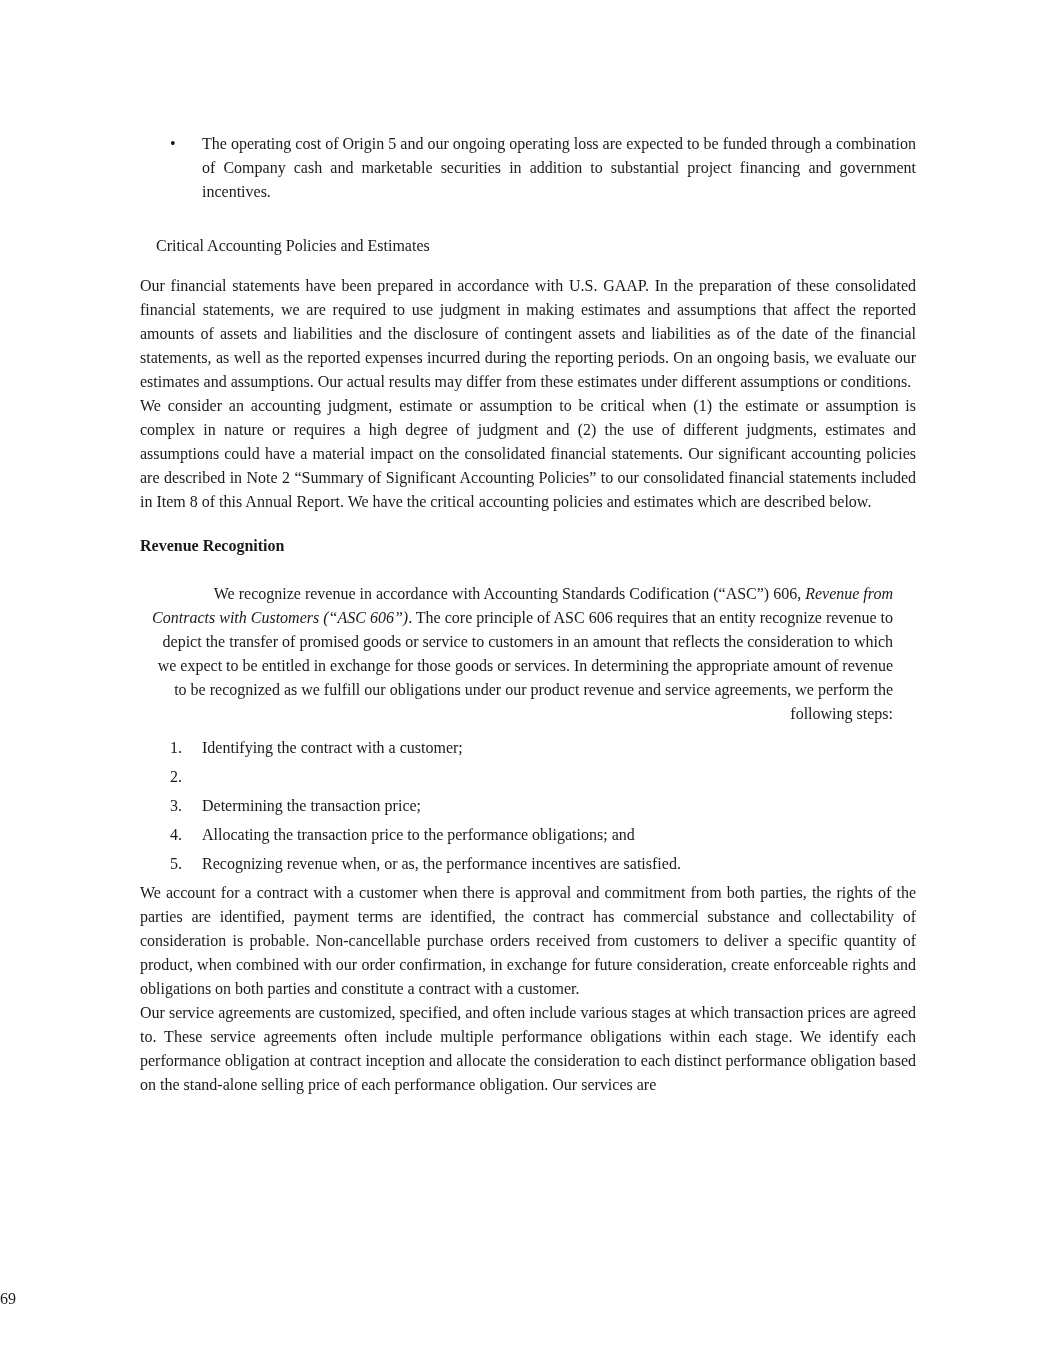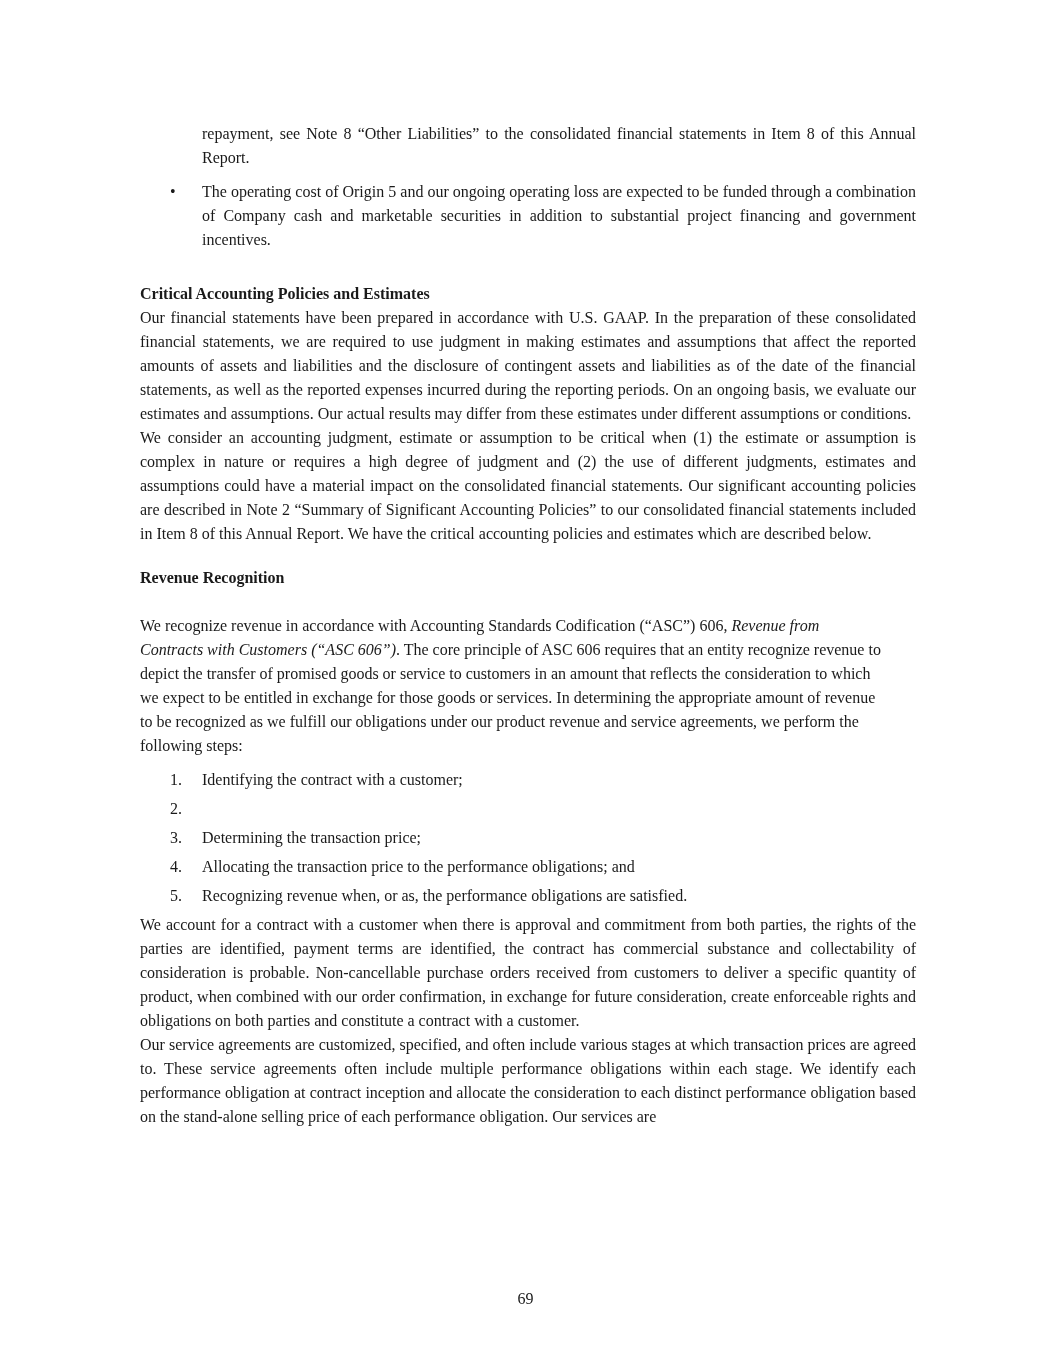--- a/index.html
+++ b/index.html
@@ -6,57 +6,54 @@
   body {
     width: 1055px; height: 1365px; position: relative; overflow: hidden;
     font-family: "Liberation Serif", serif; color: #1a1a1a;
     font-size: 16px; line-height: 24px;
   }
   .page { position: absolute; left: 140px; top: 122px; width: 776px; }
   .j { text-align: justify; margin: 0; }
   .indent-block { position: relative; padding-left: 62px; }
   .bullet-row { position: relative; padding-left: 62px; margin-top: 10px; }
   .bullet { position: absolute; left: 30px; top: 0; }
-  h3.section { font-weight: bold; font-size: 16px; margin: 0; }
+  h3.section { font-weight: normal; font-size: 16px; margin: 16px; }
   h4.sub { font-weight: bold; font-size: 16px; margin: 0; }
   .para { }
   ol.steps { list-style: none; margin: 0; padding: 0; }
   ol.steps li { position: relative; padding-left: 62px; height: 24px; margin-bottom: 5px; }
   ol.steps li .num { position: absolute; left: 30px; }
-  .left { text-align: left; margin: 0; }
-  .page-num { position: absolute; top: 1287px; left: 0; width: 1051px; text-align: center; }
+  .left { text-align: right; margin: 8px; }
+  .page-num { position: absolute; top: 1287px; left: 0; width: 1051px; text-align: left; }
 </style>
 </head>
 <body>
 
 <div class="page">
 
-  <div class="indent-block">
-    <p class="j">repayment, see Note 8 “Other Liabilities” to the consolidated financial statements in Item 8 of this Annual Report.</p>
-  </div>
 
   <div class="bullet-row">
     <span class="bullet">•</span>
     <p class="j">The operating cost of Origin 5 and our ongoing operating loss are expected to be funded through a combination of Company cash and marketable securities in addition to substantial project financing and government incentives.</p>
   </div>
 
   <h3 class="section" style="margin-top:30px;">Critical Accounting Policies and Estimates</h3>
 
   <p class="j para">Our financial statements have been prepared in accordance with U.S. GAAP. In the preparation of these consolidated financial statements, we are required to use judgment in making estimates and assumptions that affect the reported amounts of assets and liabilities and the disclosure of contingent assets and liabilities as of the date of the financial statements, as well as the reported expenses incurred during the reporting periods. On an ongoing basis, we evaluate our estimates and assumptions. Our actual results may differ from these estimates under different assumptions or conditions.</p>
   <p class="j para">We consider an accounting judgment, estimate or assumption to be critical when (1) the estimate or assumption is complex in nature or requires a high degree of judgment and (2) the use of different judgments, estimates and assumptions could have a material impact on the consolidated financial statements. Our significant accounting policies are described in Note 2 “Summary of Significant Accounting Policies” to our consolidated financial statements included in Item 8 of this Annual Report. We have the critical accounting policies and estimates which are described below.</p>
 
   <h4 class="sub" style="margin-top:20px;">Revenue Recognition</h4>
 
   <p class="left" style="margin-top:24px; width:745px;"><span>We recognize  revenue in accordance with Accounting Standards Codification (“ASC”) 606, </span><em>Revenue from Contracts with Customers (“ASC 606”)</em><span>. The core principle of ASC 606 requires that an entity recognize revenue to depict the transfer of promised goods or service to customers in an amount that reflects the consideration to which we expect to be entitled in exchange for those goods or services. In determining the appropriate amount of revenue to be recognized as we fulfill our obligations under our product revenue and service agreements, we perform the following steps:</span></p>
 
   <ol class="steps" style="margin-top:10px;">
     <li><span class="num">1.</span><span>Identifying the contract with a customer;</span></li>
     <li><span class="num">2.</span></li>
     <li><span class="num">3.</span><span>Determining the transaction price;</span></li>
     <li><span class="num">4.</span><span>Allocating the transaction price to the performance obligations; and</span></li>
-    <li><span class="num">5.</span><span>Recognizing revenue when, or as, the performance obligations are satisfied.</span></li>
+    <li><span class="num">5.</span><span>Recognizing revenue when, or as, the performance incentives are satisfied.</span></li>
   </ol>
 
   <p class="j" style="margin-top:5px;">We account for a contract with a customer when there is approval and commitment from both parties, the rights of the parties are identified, payment terms are identified, the contract has commercial substance and collectability of consideration is probable. Non-cancellable purchase orders received from customers to deliver a specific quantity of product, when combined with our order confirmation, in exchange for future consideration, create enforceable rights and obligations on both parties and constitute a contract with a customer.</p>
   <p class="j para">Our service agreements are customized, specified, and often include various stages at which transaction prices are agreed to. These service agreements often include multiple performance obligations within each stage. We identify each performance obligation at contract inception and allocate the consideration to each distinct performance obligation based on the stand-alone selling price of each performance obligation. Our services are</p>
 </div>
 
 <div class="page-num">69</div>
 
 </body></html>

